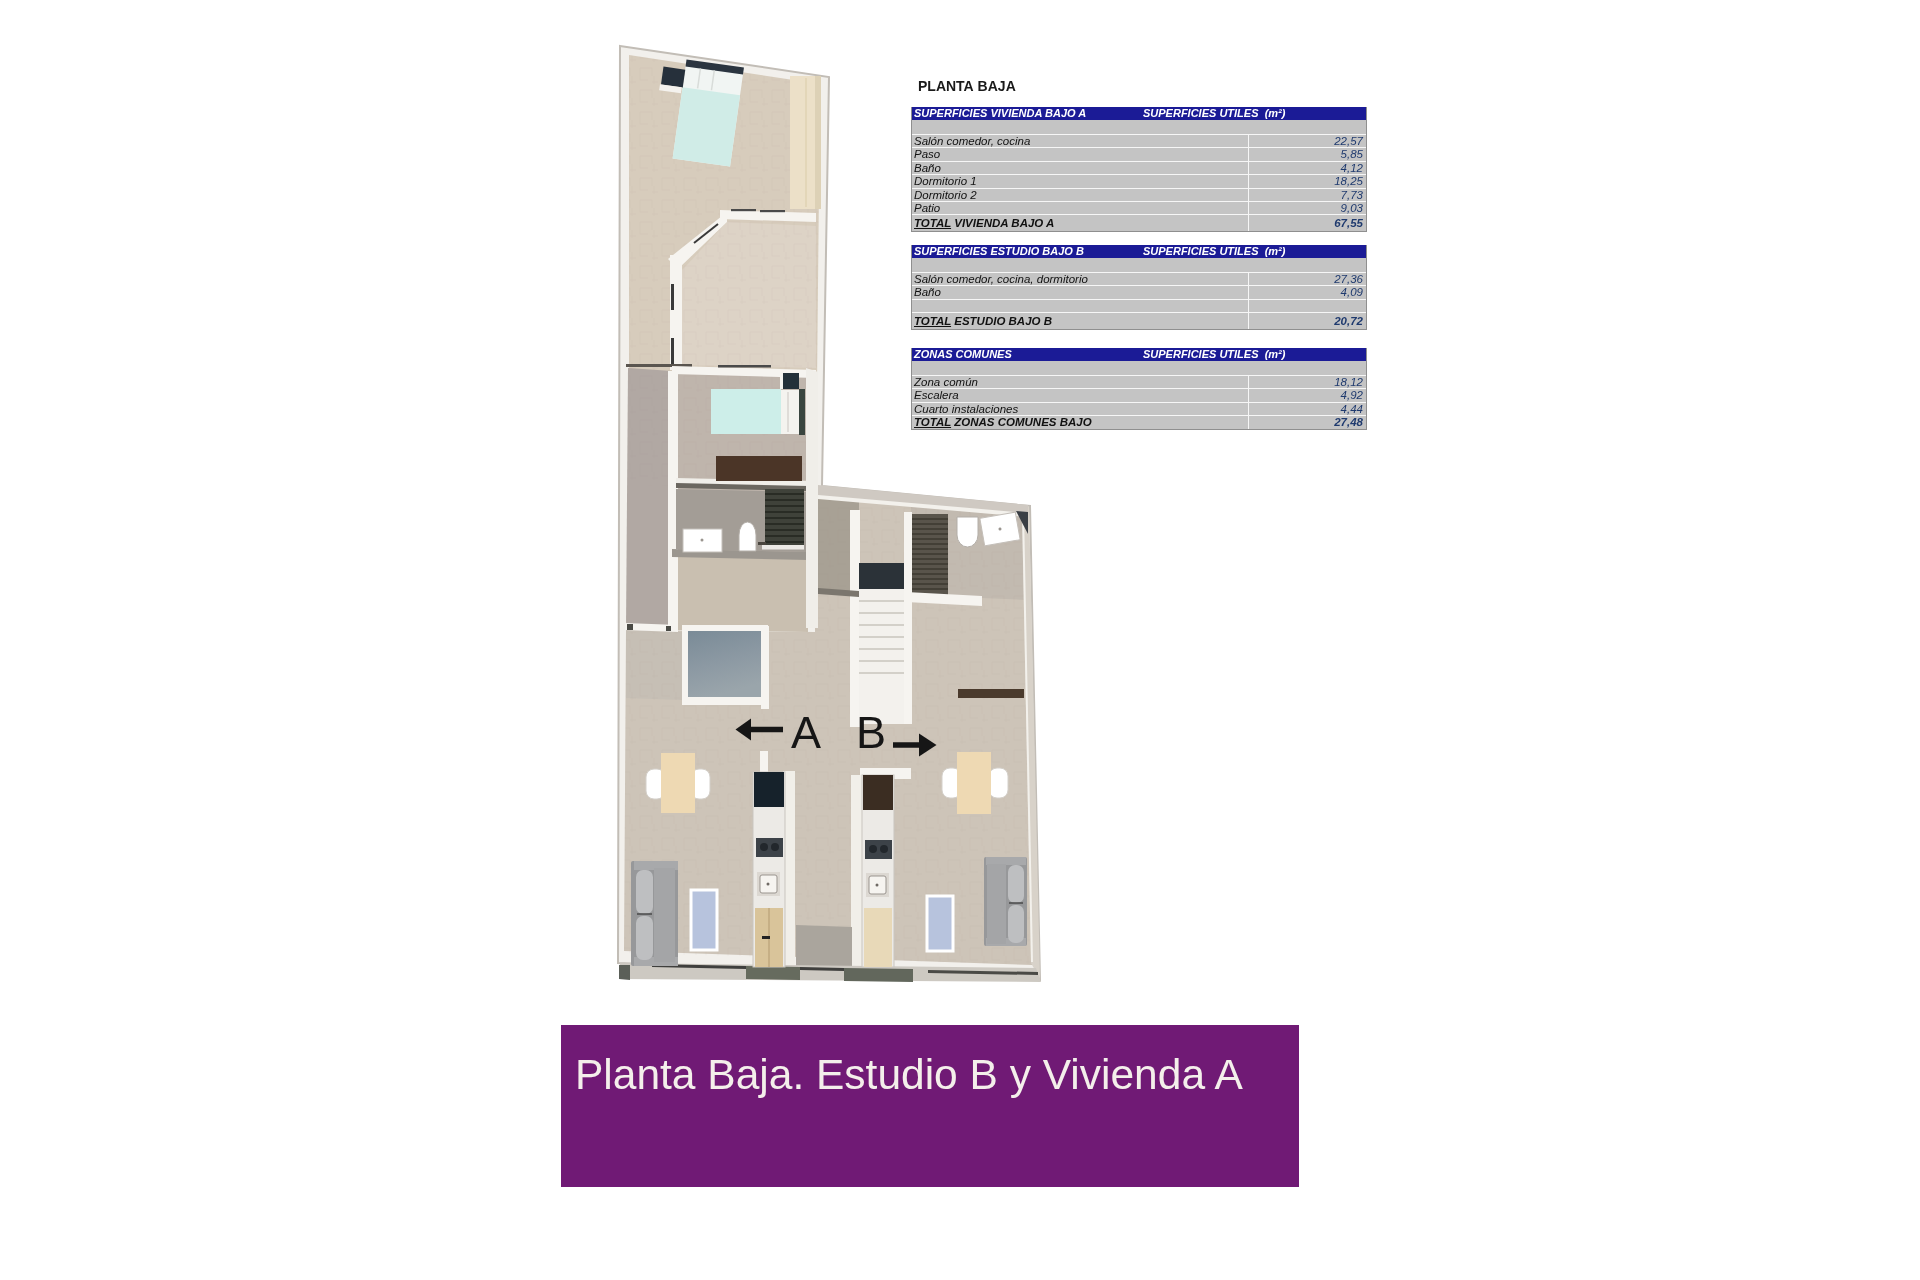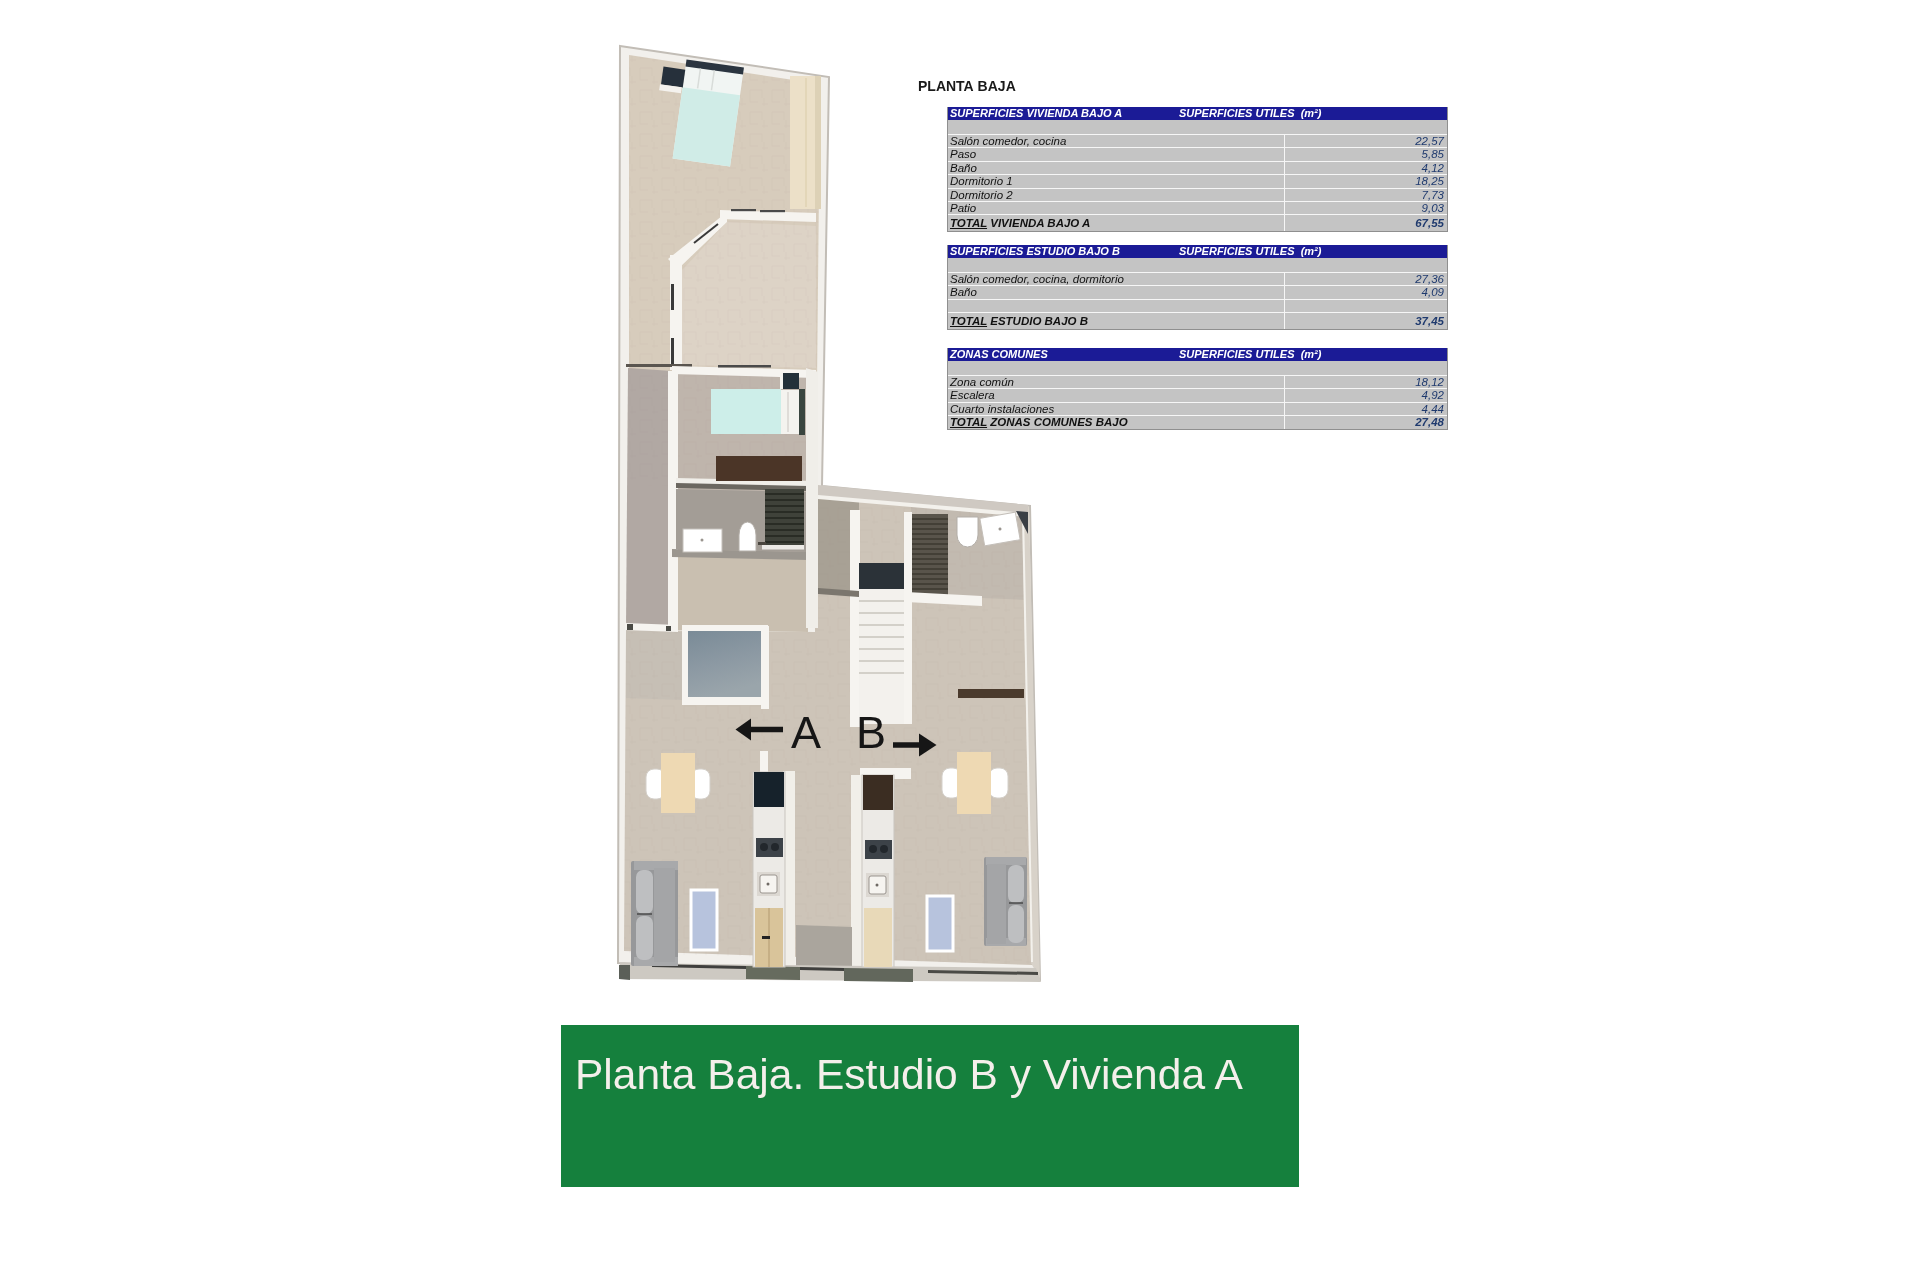--- a/index.html
+++ b/index.html
@@ -1,19 +1,19 @@
 <!DOCTYPE html>
 <html><head>
 <meta charset="utf-8">
 <style>
   html,body{margin:0;padding:0;background:#ffffff;width:1920px;height:1280px;overflow:hidden;}
   *{box-sizing:border-box;}
   body{font-family:"Liberation Sans", sans-serif;}
   .abs{position:absolute;}
-  .tbl{position:absolute;left:911px;width:501px;border:1px solid #8f8f8f;border-top:none;margin-left:36px;}
+  .tbl{position:absolute;left:911px;width:456px;border:1px solid #8f8f8f;border-top:none;}
   .thead{height:13px;background:#1b1b96;color:#ffffff;font-style:italic;font-weight:bold;font-size:11px;line-height:13px;white-space:nowrap;position:relative;}
   .thead .c2{position:absolute;left:231px;top:0;}
   .tbody{background:#c4c4c4;position:relative;font-style:italic;}
   .row{position:relative;height:13.4px;font-size:11.5px;line-height:13.4px;border-top:1px solid #f6f6f6;color:#111;white-space:nowrap;}
   .row .lbl{position:absolute;left:2px;top:0;}
   .row .val{position:absolute;right:3px;top:0;color:#1f3a6e;}
   .row.sliver{height:14px;border-top:none;}
   .row.total{height:17px;line-height:16px;font-weight:bold;}
   .row.total .val{font-weight:bold;}
   .vline{position:absolute;left:336px;top:14px;bottom:0;width:1px;background:#f6f6f6;}
@@ -369,21 +369,21 @@
       </div>
     <div class="row">
         <span class="lbl">Baño</span>
         <span class="val">4,09</span>
       </div>
     <div class="row">
         <span class="lbl">&nbsp;</span>
       </div>
     <div class="row total">
         <span class="lbl"><u>TOTAL</u> ESTUDIO BAJO B</span>
-        <span class="val">37,45</span>
+        <span class="val">20,72</span>
       </div>
   </div>
 </div>
 
 <div class="tbl" style="top:348px;">
 
   <div class="thead"><span style="padding-left:2px;text-align:center;">ZONAS COMUNES</span><span class="c2">SUPERFICIES UTILES&nbsp; (m²)</span></div>
 
   <div class="tbody">
     <div class="vline"></div>
@@ -400,16 +400,16 @@
         <span class="lbl">Cuarto instalaciones</span>
         <span class="val">4,44</span>
       </div>
     <div class="row total" style="height:13.4px;line-height:13px;">
         <span class="lbl"><u>TOTAL</u> ZONAS COMUNES BAJO</span>
         <span class="val">27,48</span>
       </div>
   </div>
 </div>
 
-<div class="abs" style="left:561px;top:1025px;width:738px;height:162px;background:#15803d;">
+<div class="abs" style="left:561px;top:1025px;width:738px;height:162px;background:#701a75;">
 
   <div style="position:absolute;left:14px;top:26px;font-size:42.5px;color:#f4efeb;">Planta Baja. Estudio B y Vivienda A</div>
 </div>
 
 </body></html>

